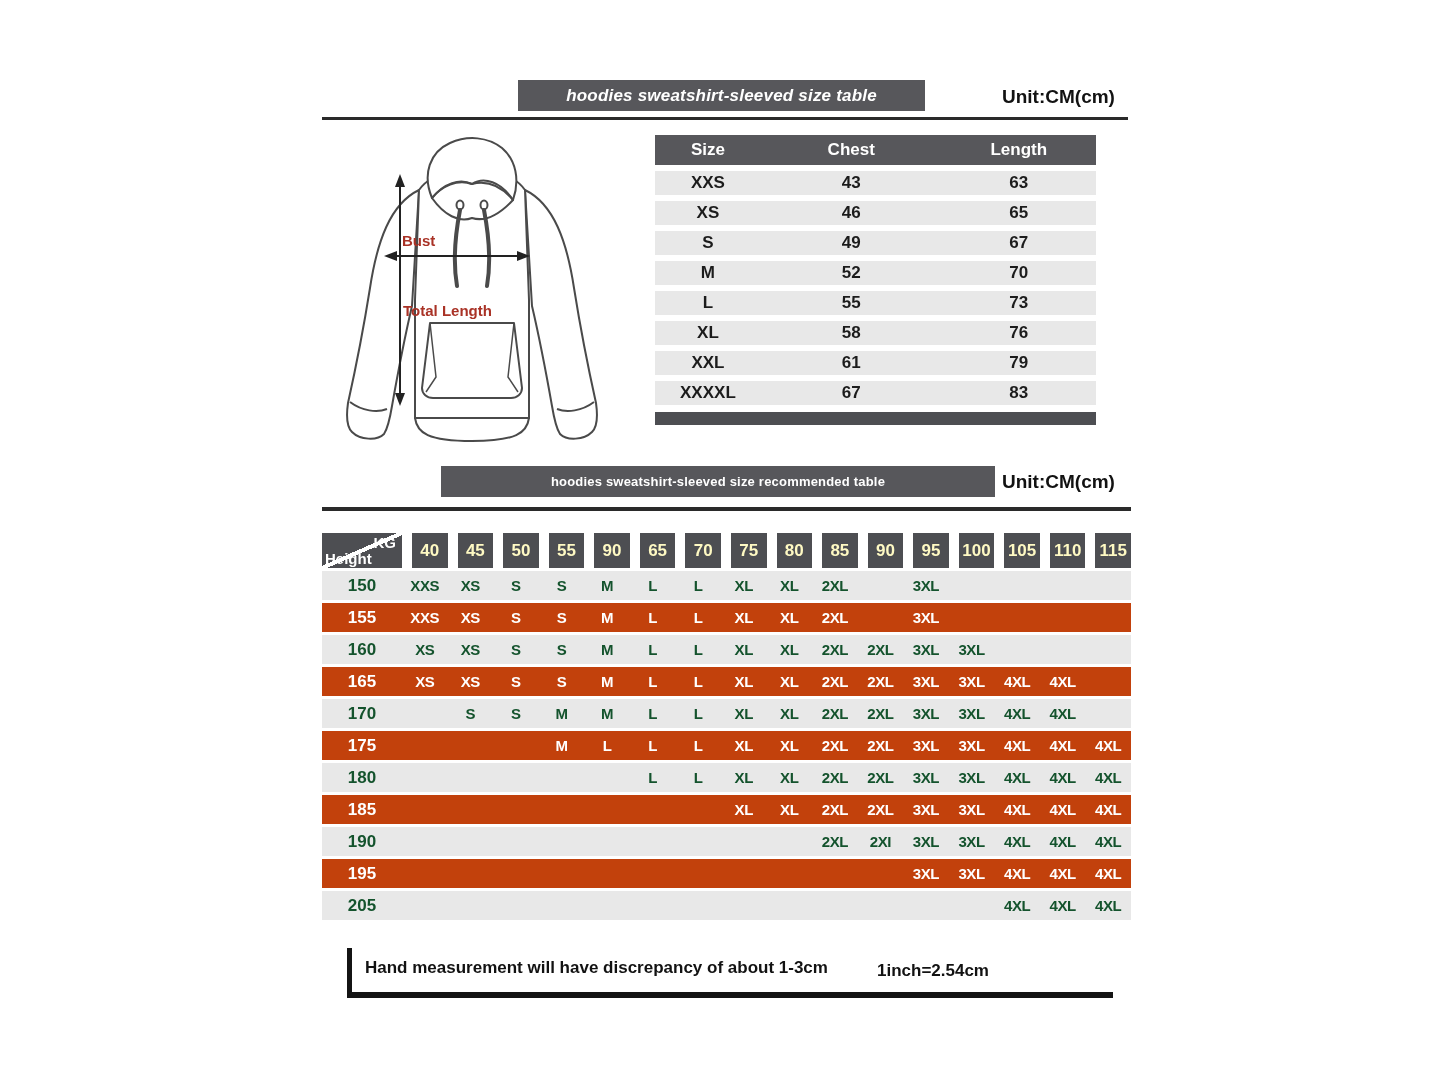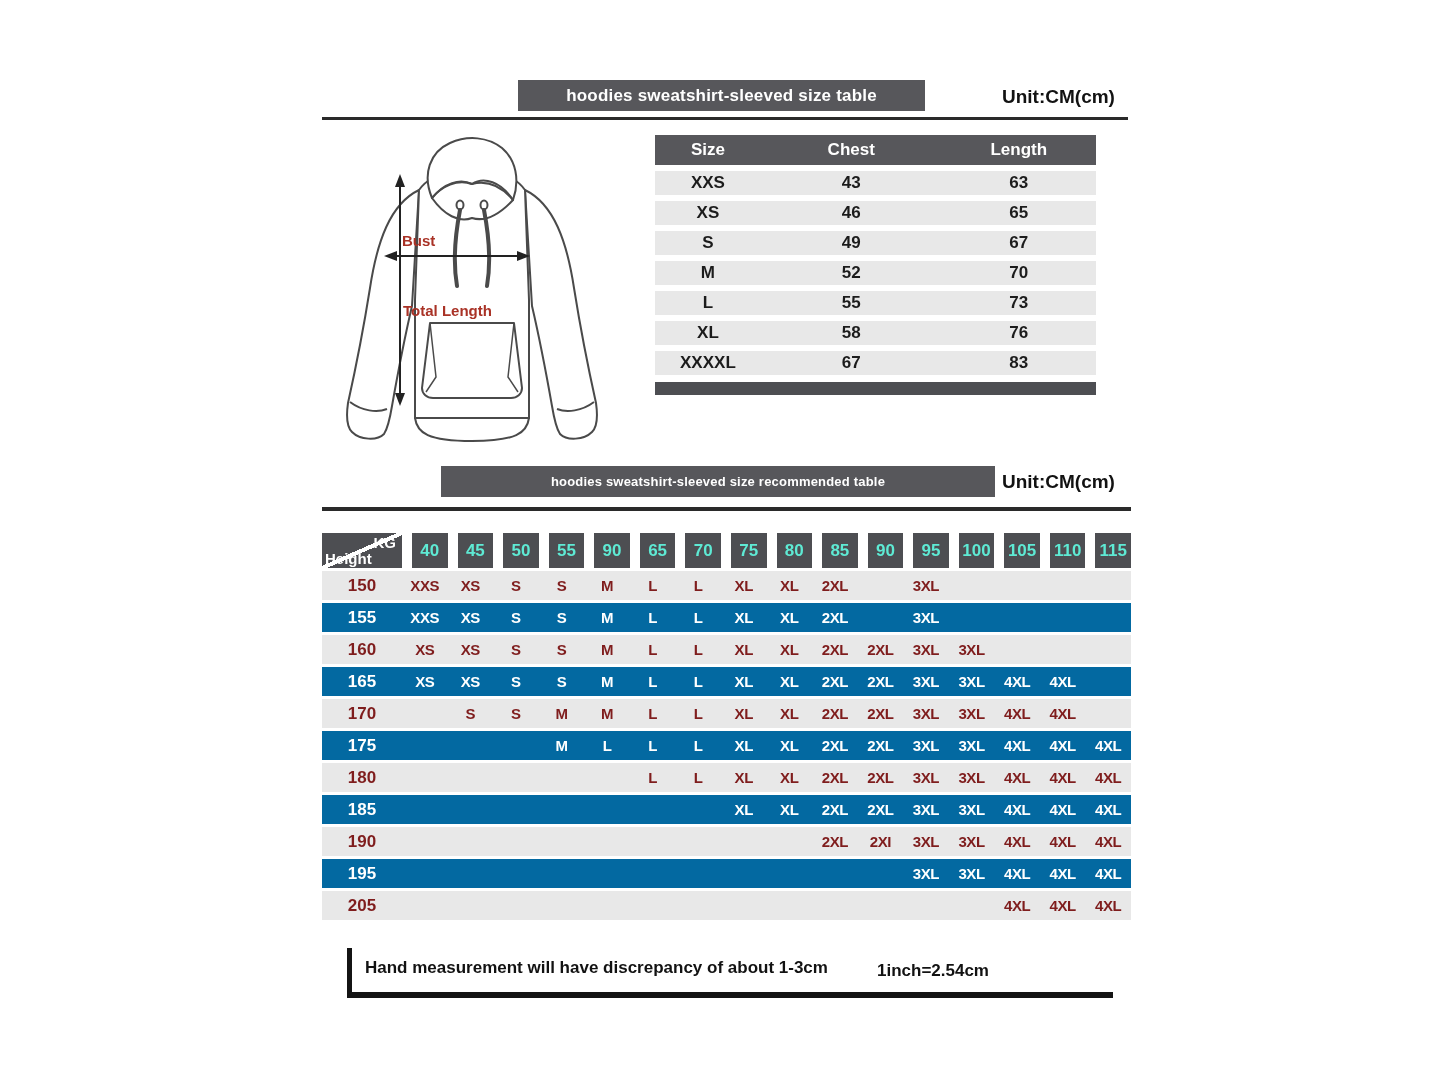--- a/index.html
+++ b/index.html
@@ -8,21 +8,21 @@
     font-family:"Liberation Sans", sans-serif; overflow:hidden;
   }
   .abs { position:absolute; }
 
   
   .title-bar {
     background:#57575b; color:#fff; font-weight:bold;
     display:flex; align-items:center; justify-content:center;
     letter-spacing:0.2px;
   }
-  .t1 { left:518px; top:80px; width:407px; height:31px; font-size:17px; }
+  .t1 { left:518px; top:80px; width:407px; height:31px; font-size:17px;font-style:italic; }
   .t2 { left:441px; top:466px; width:554px; height:31px; font-size:13px; }
   .unit { font-weight:bold; font-size:19px; color:#121212; }
   .u1 { left:1002px; top:86px; }
   .u2 { left:1002px; top:471px; }
   .hr { background:#2a2a2a; }
   .hr1 { left:322px; top:117px; width:806px; height:3px; }
   .hr2 { left:322px; top:507px; width:809px; height:4px; }
 
   
   .table1 { left:655px; top:135px; width:441px;border-radius:13px; }
@@ -35,38 +35,38 @@
     display:grid; grid-template-columns:24% 41% 35%;
     background:#e8e8e8; height:24px; line-height:24px; margin-top:6px;
     font-weight:bold; font-size:17px; text-align:center; color:#1c1c1c;
   }
   .t1-bottom { height:13px; background:#4d4e52; margin-top:7px; }
 
   
   .rec { left:322px; top:533px; width:809px; }
   .rec-header { display:grid; grid-template-columns:80px repeat(16,1fr); height:35px; }
   .rec-header .wcell {
-    background:#4d4e52; color:#5eead4; font-weight:bold; font-size:17px;
+    background:#4d4e52; color:#fef9c3; font-weight:bold; font-size:17px;
     display:flex; align-items:center; justify-content:center; margin-left:10px;
   }
   .corner {
     background-color:#4d4e52; position:relative;
     background-image:linear-gradient(to bottom right,
       rgba(0,0,0,0) calc(50% - 2px), #ffffff calc(50% - 2px),
       #ffffff calc(50% + 2px), rgba(0,0,0,0) calc(50% + 2px));
   }
   .corner .kg { position:absolute; top:1px; right:6px; color:#fff; font-weight:bold; font-size:15px; }
   .corner .hgt { position:absolute; bottom:1px; left:3px; color:#fff; font-weight:bold; font-size:15px; }
   .rec-row {
     display:grid; grid-template-columns:80px repeat(16,1fr);
     height:29px; line-height:29px; margin-top:3px;
     font-weight:bold; text-align:center;
   }
-  .rec-row.light { background:#e8e8e8; color:#7f1d1d; }
-  .rec-row.dark  { background:#0369a1; color:#ffffff; }
+  .rec-row.light { background:#e8e8e8; color:#14532d; }
+  .rec-row.dark  { background:#c2410c; color:#ffffff; }
   .rec-row .hcell { font-size:17px; }
   .rec-row .vcell { font-size:15px; letter-spacing:-0.4px; }
 
   
   .fn-vbar { left:347px; top:948px; width:5px;  height:49px; background:#141414; }
   .fn-hbar { left:347px; top:992px; width:766px; height:6px; background:#141414; }
   .fn-text { left:365px; top:958px; font-size:17px; font-weight:bold; color:#121212; }
   .fn-conv { left:877px; top:961px; font-size:17px; font-weight:bold; color:#121212; }
 
   .hoodie { left:326px; top:130px; width:292px; height:330px; }
@@ -154,20 +154,25 @@
         </div>
         <div class="t1-row">
           <span>L</span>
           <span>55</span>
           <span>73</span>
         </div>
         <div class="t1-row">
           <span>XL</span>
           <span>58</span>
           <span>76</span>
+        </div>
+        <div class="t1-row">
+          <span>XXL</span>
+          <span>61</span>
+          <span>79</span>
         </div>
         <div class="t1-row">
           <span>XXXXL</span>
           <span>67</span>
           <span>83</span>
         </div>
       </div>
     <div class="t1-bottom"></div>
   </div>
 

